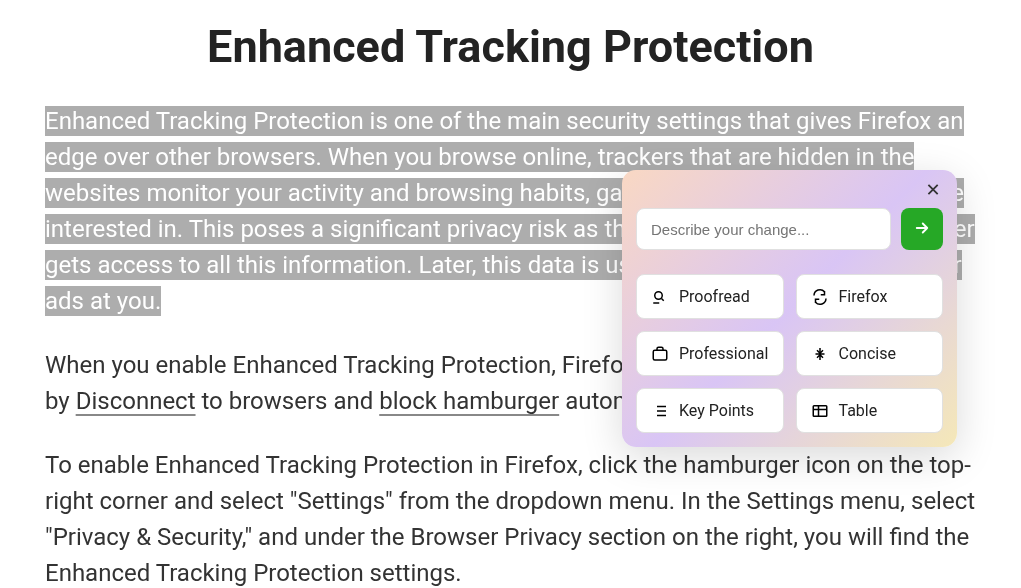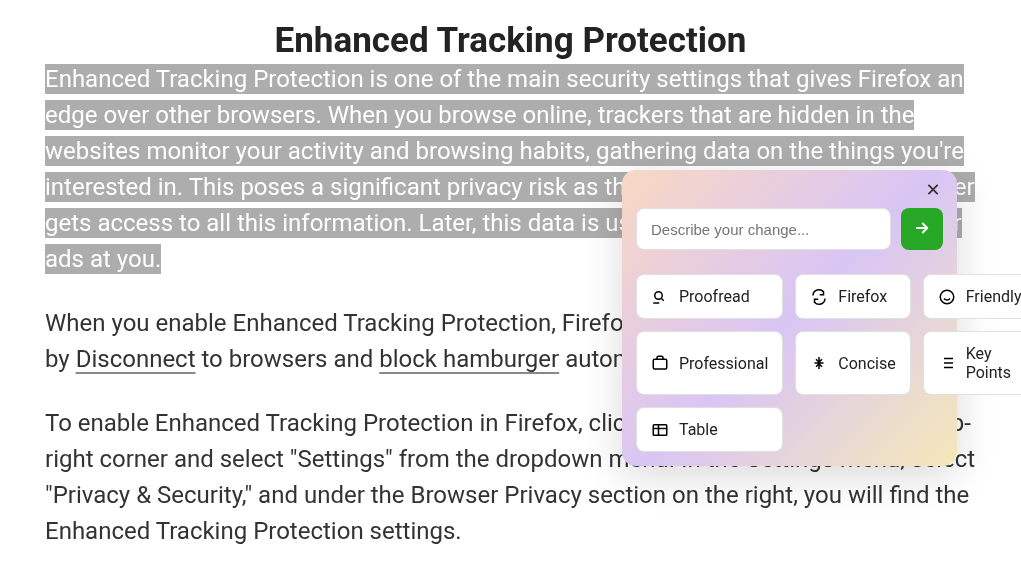--- a/index.html
+++ b/index.html
@@ -1,28 +1,28 @@
 <!DOCTYPE html>
 <html><head>
 <meta charset="utf-8">
 <style>
 * { margin: 0; padding: 0; box-sizing: border-box; }
 body { font-family: -apple-system, BlinkMacSystemFont, 'Segoe UI', Roboto, Arial, sans-serif; background: #fff; width: 1021px; height: 588px; overflow: hidden; position: relative; }
 .content { padding: 20px 45px; }
-.page-title { font-size: 35px; font-weight: 700; color: #232323; text-align: center; }
+.page-title { font-size: 45px; font-weight: 700; color: #232323; text-align: center; margin-bottom: 30px; }
 .para { font-size: 24px; line-height: 1.5; color: #333; margin-bottom: 28px; }
 .highlighted { background: #adadad; color: #fff; padding: 1px 0; }
 .link { text-decoration: underline; text-decoration-color: #888; text-underline-offset: 5px; text-align: center; }
 .popup { position: absolute; top: 170px; left: 622px; width: 335px; background: linear-gradient(135deg, #f9d8c3 0%, #d9c5f5 50%, #f5e8b8 100%); border-radius: 14px; padding: 14px; box-shadow: 0 10px 40px rgba(0,0,0,0.15); }
 .popup-close { position: absolute; top: 10px; right: 14px; font-size: 18px; color: #333; cursor: pointer; background: none; border: none; width: 20px; height: 20px; display: flex; align-items: center; justify-content: center; }
 .popup-header { display: flex; gap: 10px; margin-top: 24px; margin-bottom: 24px; }
 .describe-input { flex: 1; background: #fff; border: 1px solid #e0e0e0; border-radius: 8px; padding: 10px 14px; font-size: 15px; color: #888; outline: none; }
 .send-btn { width: 42px; height: 42px; background: #26a826; border: none; border-radius: 8px; display: flex; align-items: center; justify-content: center; cursor: pointer; }
 .send-btn svg { width: 18px; height: 18px; }
-.button-grid { display: grid; grid-template-columns: 1fr 1fr 1fr; gap: 12px; }
+.button-grid { display: grid; grid-template-columns: 1fr 1fr; gap: 12px; }
 .option-btn { background: #fff; border: 1px solid #e0e0e0; border-radius: 8px; padding: 12px 14px; font-size: 16px; color: #222; display: flex; align-items: center; gap: 10px; cursor: pointer; text-align: left; font-family: inherit; }
 .option-btn .icon { width: 18px; height: 18px; display: inline-flex; align-items: center; justify-content: center; flex-shrink: 0; }
 </style>
 </head>
 <body>
 
 <div class="content">
   <h1 class="page-title">Enhanced Tracking Protection</h1>
   <p class="para">
     <span class="highlighted">Enhanced Tracking Protection is one of the main security settings that gives Firefox an edge over other browsers. When you browse online, trackers that are hidden in the websites monitor your activity and browsing habits, gathering data on the things you're interested in. This poses a significant privacy risk as the company managing the tracker gets access to all this information. Later, this data is used by companies to target their ads at you.</span>
@@ -63,29 +63,20 @@
         <svg viewBox="0 0 24 24" fill="none" stroke="#000" stroke-width="2">
             <path d="M4 10a8 8 0 0114-5M20 14a8 8 0 01-14 5"></path>
             <path d="M18 4v5h-5M6 20v-5h5"></path>
           </svg>
       </span>
       <span>Firefox</span>
     </button>
     <button class="option-btn">
       <span class="icon">
         <svg viewBox="0 0 24 24" fill="none" stroke="#000" stroke-width="2">
-            <circle cx="12" cy="12" r="9"></circle>
-            <path d="M8 14s1.5 2 4 2 4-2 4-2M9 9h.01M15 9h.01"></path>
-          </svg>
-      </span>
-      <span>Friendly</span>
-    </button>
-    <button class="option-btn">
-      <span class="icon">
-        <svg viewBox="0 0 24 24" fill="none" stroke="#000" stroke-width="2">
             <rect x="3" y="7" width="18" height="13" rx="2"></rect>
             <path d="M8 7V5a2 2 0 012-2h4a2 2 0 012 2v2"></path>
           </svg>
       </span>
       <span>Professional</span>
     </button>
     <button class="option-btn">
       <span class="icon">
         <svg viewBox="0 0 24 24" fill="none" stroke="#000" stroke-width="2">
             <path d="M12 4v5M12 15v5M6 12h12M8 7l4 4 4-4M8 17l4-4 4 4"></path>

